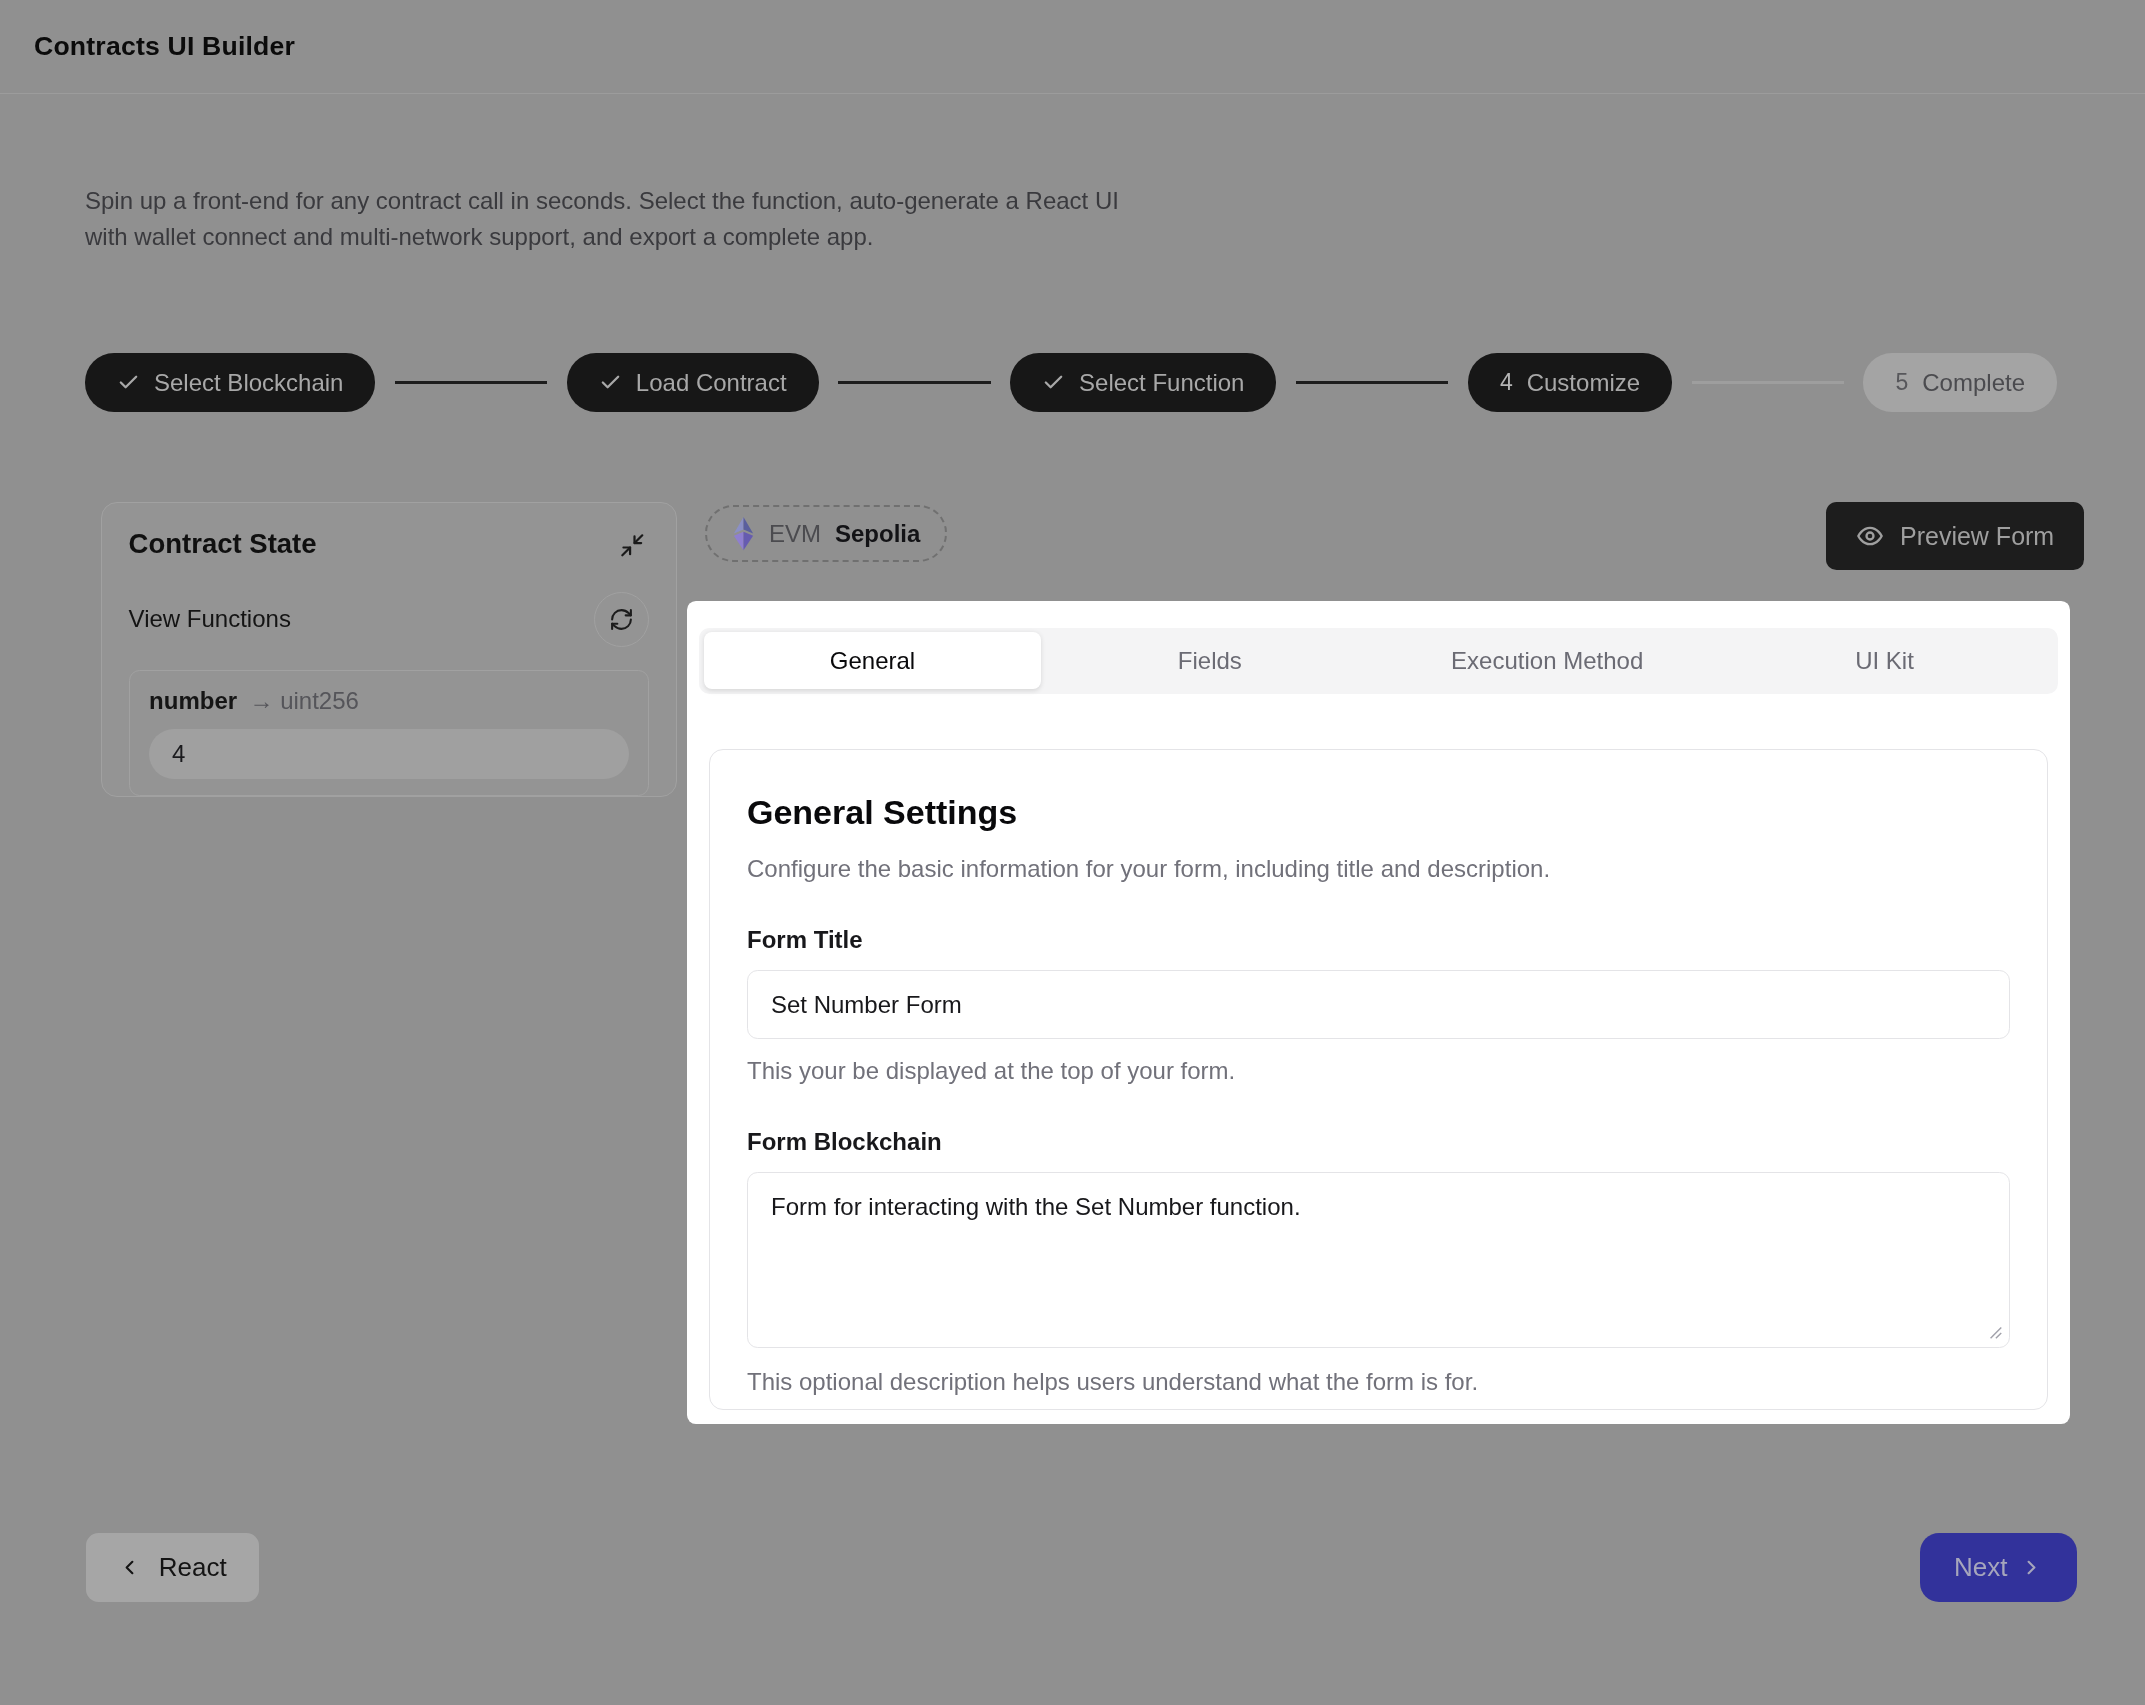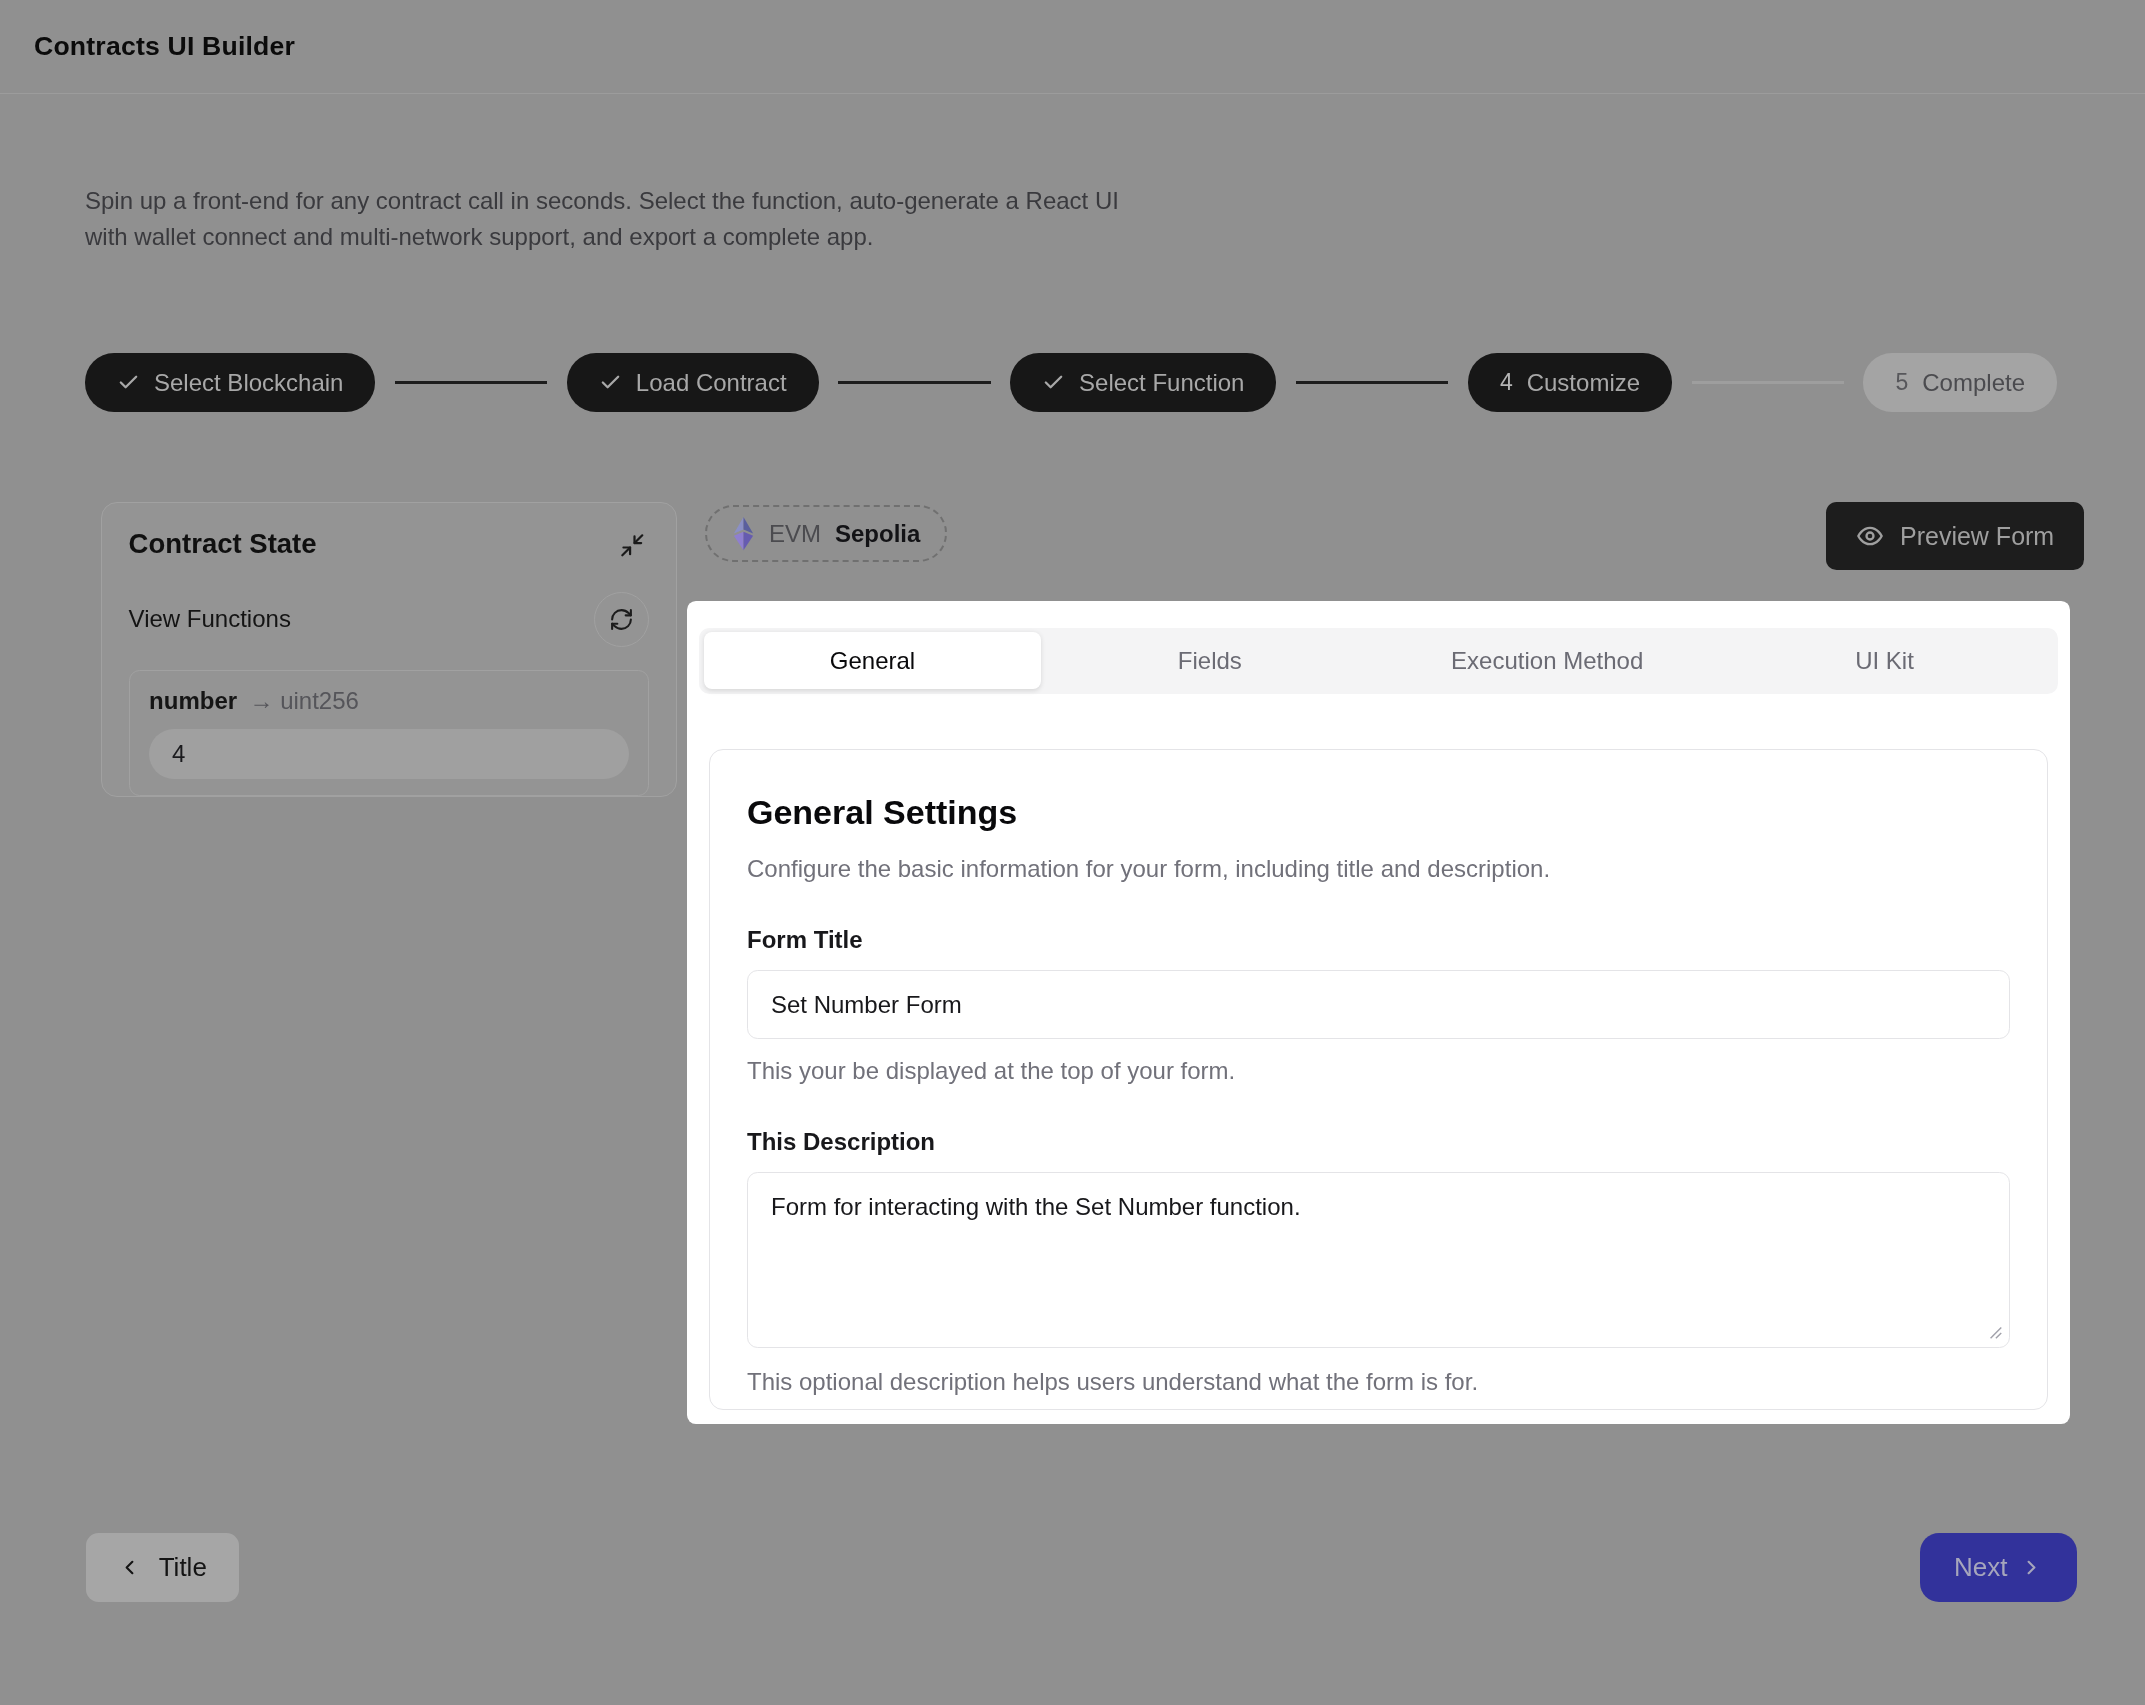--- a/index.html
+++ b/index.html
@@ -254,41 +254,41 @@
   </div>
 
   <div class="settings-card">
     <h2 class="settings-title">General Settings</h2>
     <p class="settings-desc">Configure the basic information for your form, including title and description.</p>
 
     <label class="field-label">Form Title</label>
     <input class="text-input" type="text" value="Set Number Form" style="">
     <p class="field-help">This your be displayed at the top of your form.</p>
 
-    <label class="field-label">This Description</label>
+    <label class="field-label">Form Blockchain</label>
     <div class="textarea-wrap">
       <textarea class="text-area" style="">Form for interacting with the Set Number function.</textarea>
       <span class="resize-handle">
         <svg width="16" height="16" viewBox="0 0 18 18" stroke="currentColor" stroke-width="1.6">
             <line x1="4" y1="16" x2="16" y2="4"></line>
             <line x1="10" y1="16" x2="16" y2="10"></line>
           </svg>
       </span>
     </div>
     <p class="field-help">This optional description helps users understand what the form is for.</p>
   </div>
 </section>
 
 <button class="back-btn">
   <span>
     <svg width="23" height="23" viewBox="0 0 24 24" fill="none" stroke="currentColor" stroke-width="2.2" stroke-linecap="round" stroke-linejoin="round">
         <polyline points="15 18 9 12 15 6"></polyline>
       </svg>
   </span>
-  <span>Title</span>
+  <span>React</span>
 </button>
 
 <button class="next-btn">
   <span>Next</span>
   <span>
     <svg width="23" height="23" viewBox="0 0 24 24" fill="none" stroke="currentColor" stroke-width="2.2" stroke-linecap="round" stroke-linejoin="round">
         <polyline points="9 18 15 12 9 6"></polyline>
       </svg>
   </span>
 </button>

